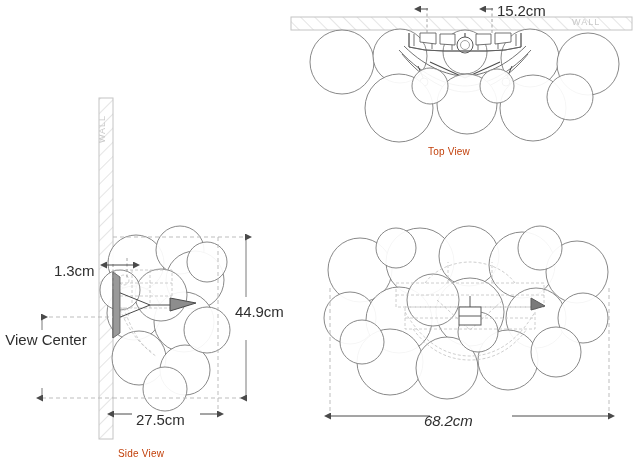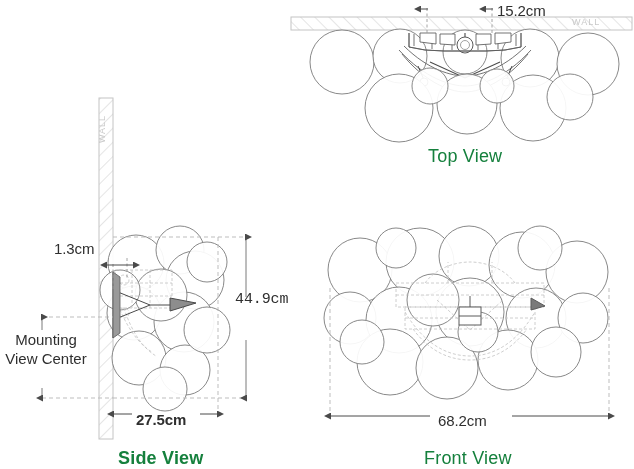--- a/index.html
+++ b/index.html
@@ -23,49 +23,49 @@
   }
   svg.drawing {
     position: absolute;
     left: 0; top: 0;
     width: 634px;
     height: 469px;
     display: block;
   }
   .view-label {
     position: absolute;
-    font-size: 18px;
-    color: #15803d;
+    font-size: 10px;
+    color: #c2410c;
     letter-spacing: 0.2px;
     white-space: nowrap;
   }
   .dim-text {
     position: absolute;
     font-size: 15px;
     color: #2f2f2f;
     white-space: nowrap;
     letter-spacing: -0.1px;
   }
   .multi-dim {
     position: absolute;
     font-size: 15px;
     color: #2f2f2f;
     line-height: 19px;
     text-align: center;
     white-space: nowrap;
   }
   #label-top-view  { left: 428px; top: 146px; }
-  #label-side-view { left: 118px; top: 448px; font-weight: bold; }
+  #label-side-view { left: 118px; top: 448px; }
   #label-front-view{ left: 424px; top: 448px; }
 
   #dim-152 { left: 497px; top: 2px; }
-  #dim-13  { left: 54px;  top: 240px; }
-  #dim-449 { left: 235px; top: 291px; font-family: Liberation Mono, monospace; }
-  #dim-275 { left: 136px; top: 411px; font-weight: bold; }
-  #dim-682 { left: 438px; top: 412px; }
+  #dim-13  { left: 54px;  top: 262px; }
+  #dim-449 { left: 235px; top: 303px; }
+  #dim-275 { left: 136px; top: 411px; }
+  #dim-682 { left: 424px; top: 412px; font-style: italic; }
   #dim-mount { left: 0px; top: 330px; width: 92px; }
 </style>
 </head>
 <body>
 
 <div id="stage">
 
   <svg class="drawing" viewBox="0 0 634 469">
     <defs>
       <pattern id="hatch-h" width="10" height="10" patternUnits="userSpaceOnUse" patternTransform="rotate(-45)">
@@ -267,24 +267,22 @@
     </g>
   </svg>
 
   <div class="dim-text" id="dim-152">15.2cm</div>
   <div class="dim-text" id="dim-13">1.3cm</div>
   <div class="dim-text" id="dim-449">44.9cm</div>
   <div class="dim-text" id="dim-275">27.5cm</div>
   <div class="dim-text" id="dim-682">68.2cm</div>
 
   <div class="multi-dim" id="dim-mount">
-    <div>Mounting</div>
     <div>View Center</div>
   </div>
 
   <div class="view-label" id="label-top-view">Top View</div>
   <div class="view-label" id="label-side-view">Side View</div>
-  <div class="view-label" id="label-front-view">Front View</div>
 
   <div style="position:absolute; left:572px; top:17px; font-size:9px; color:#c9c9c9; letter-spacing:1px;">WALL</div>
   <div style="position:absolute; left:88px; top:124px; font-size:9px; color:#c9c9c9; letter-spacing:1px; transform:rotate(-90deg); transform-origin:center;">WALL</div>
 
 </div>
 
 </body></html>

